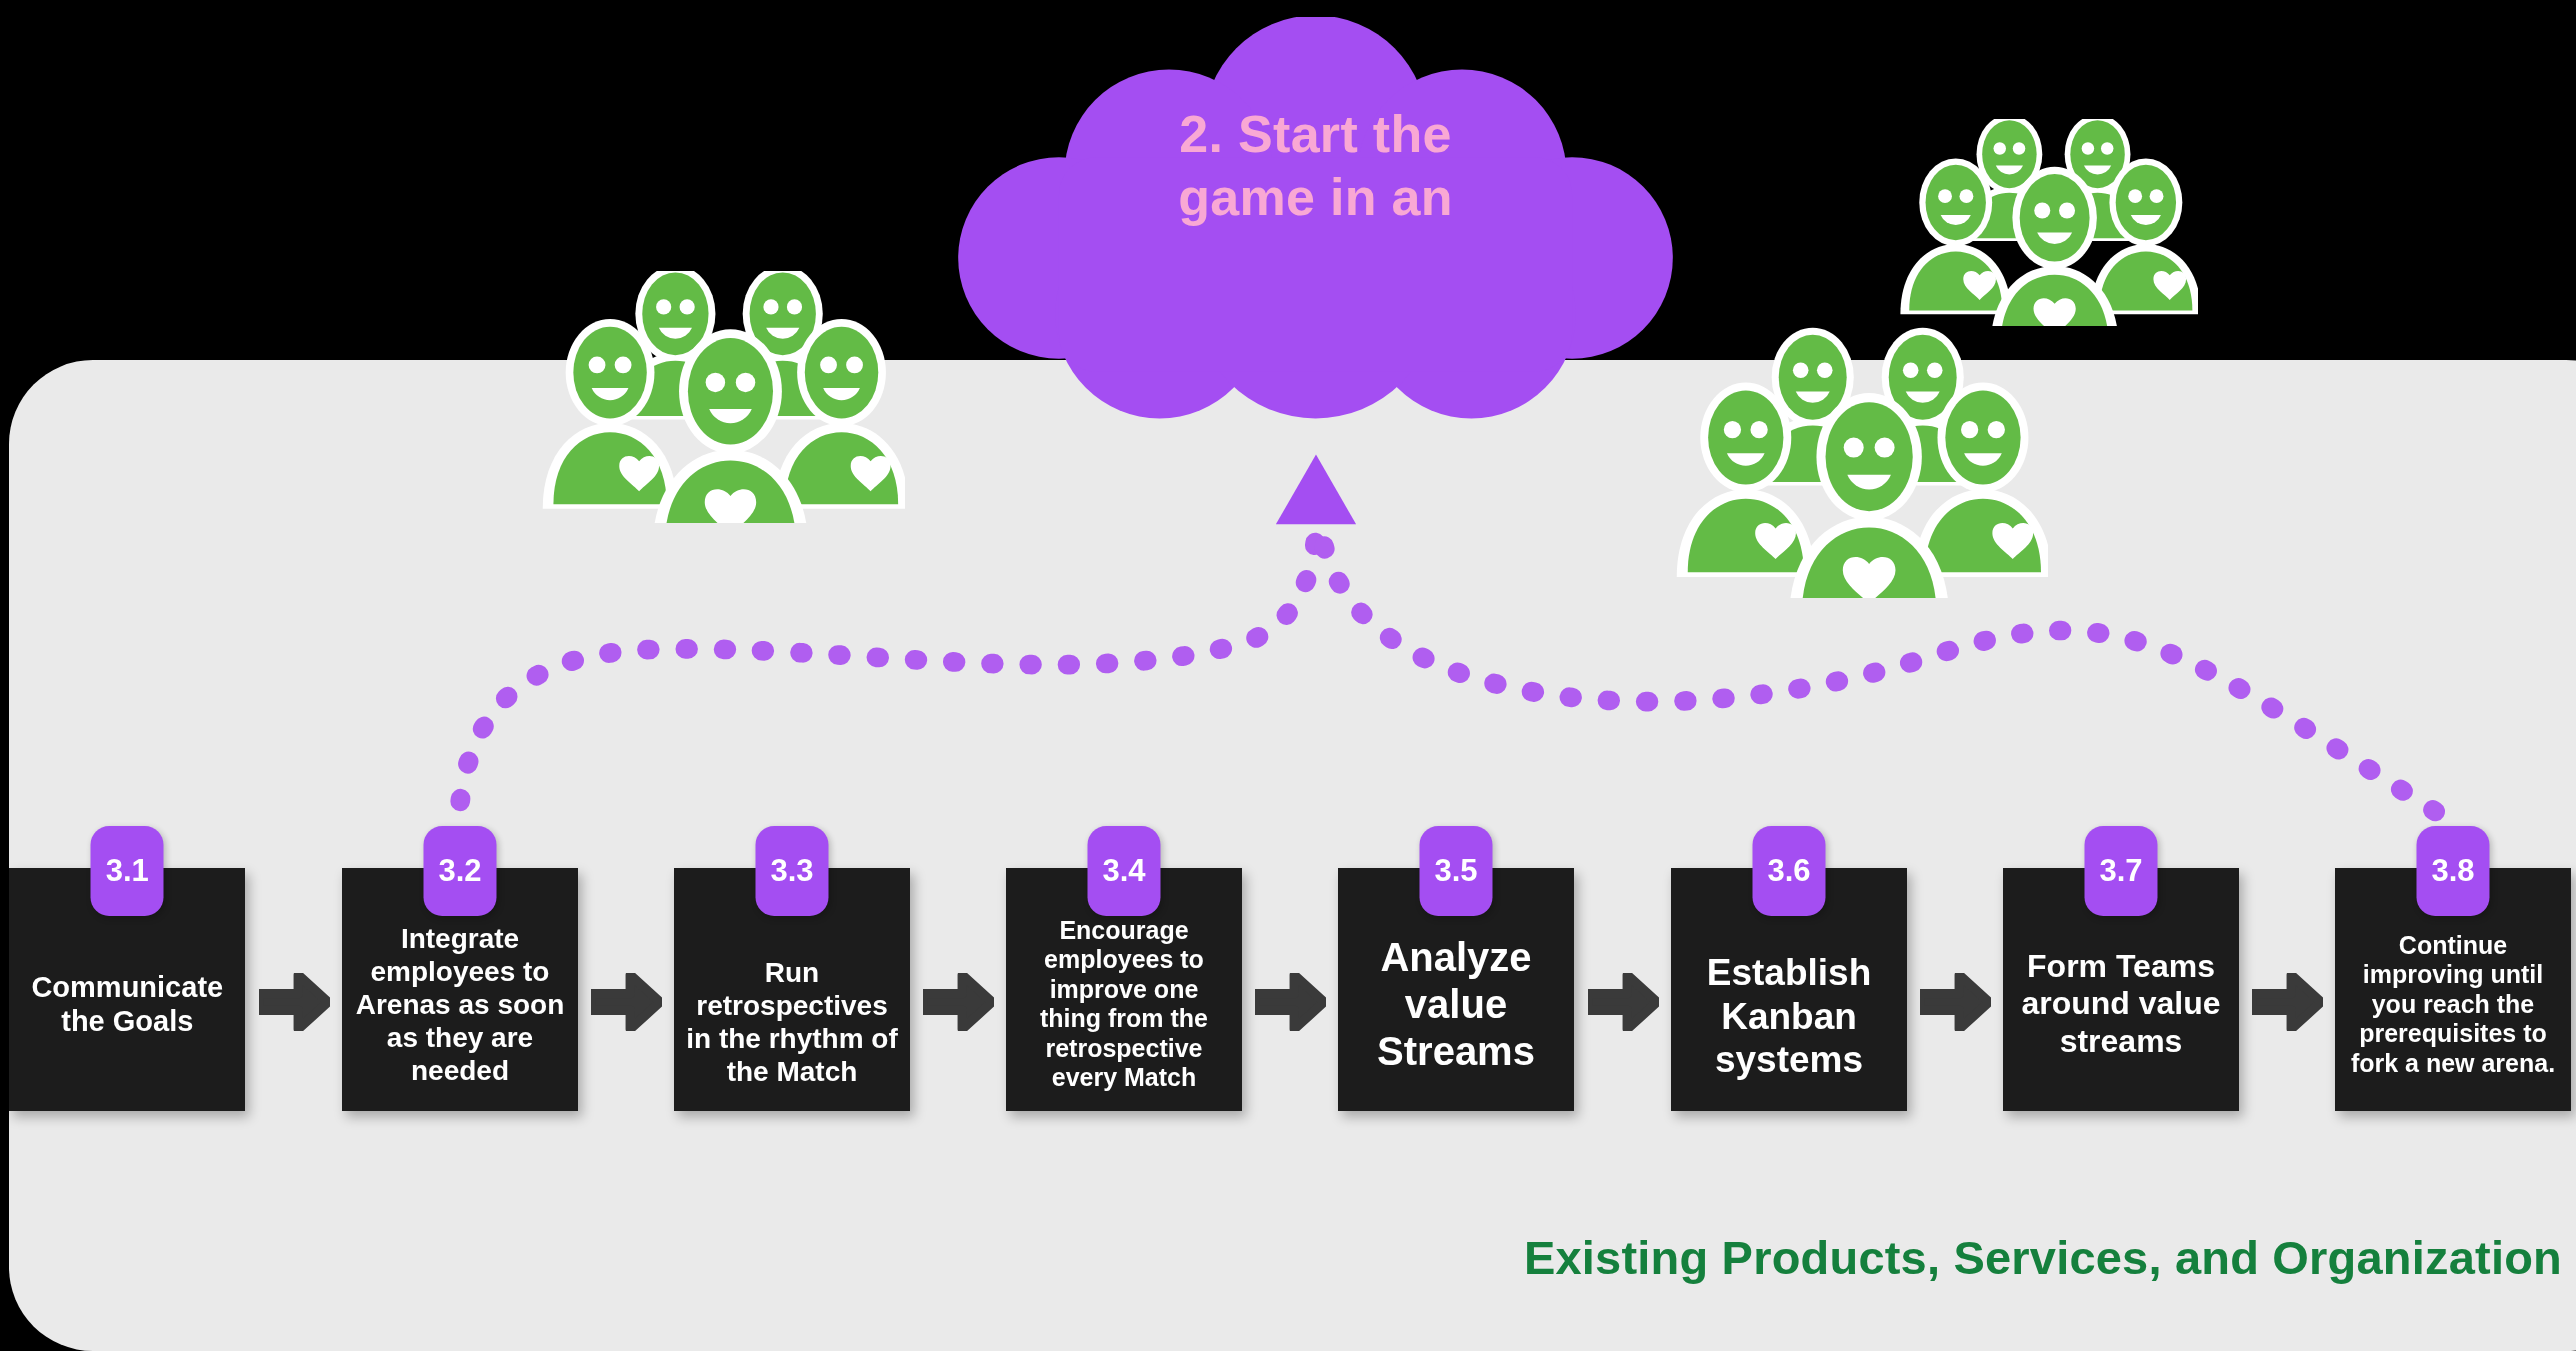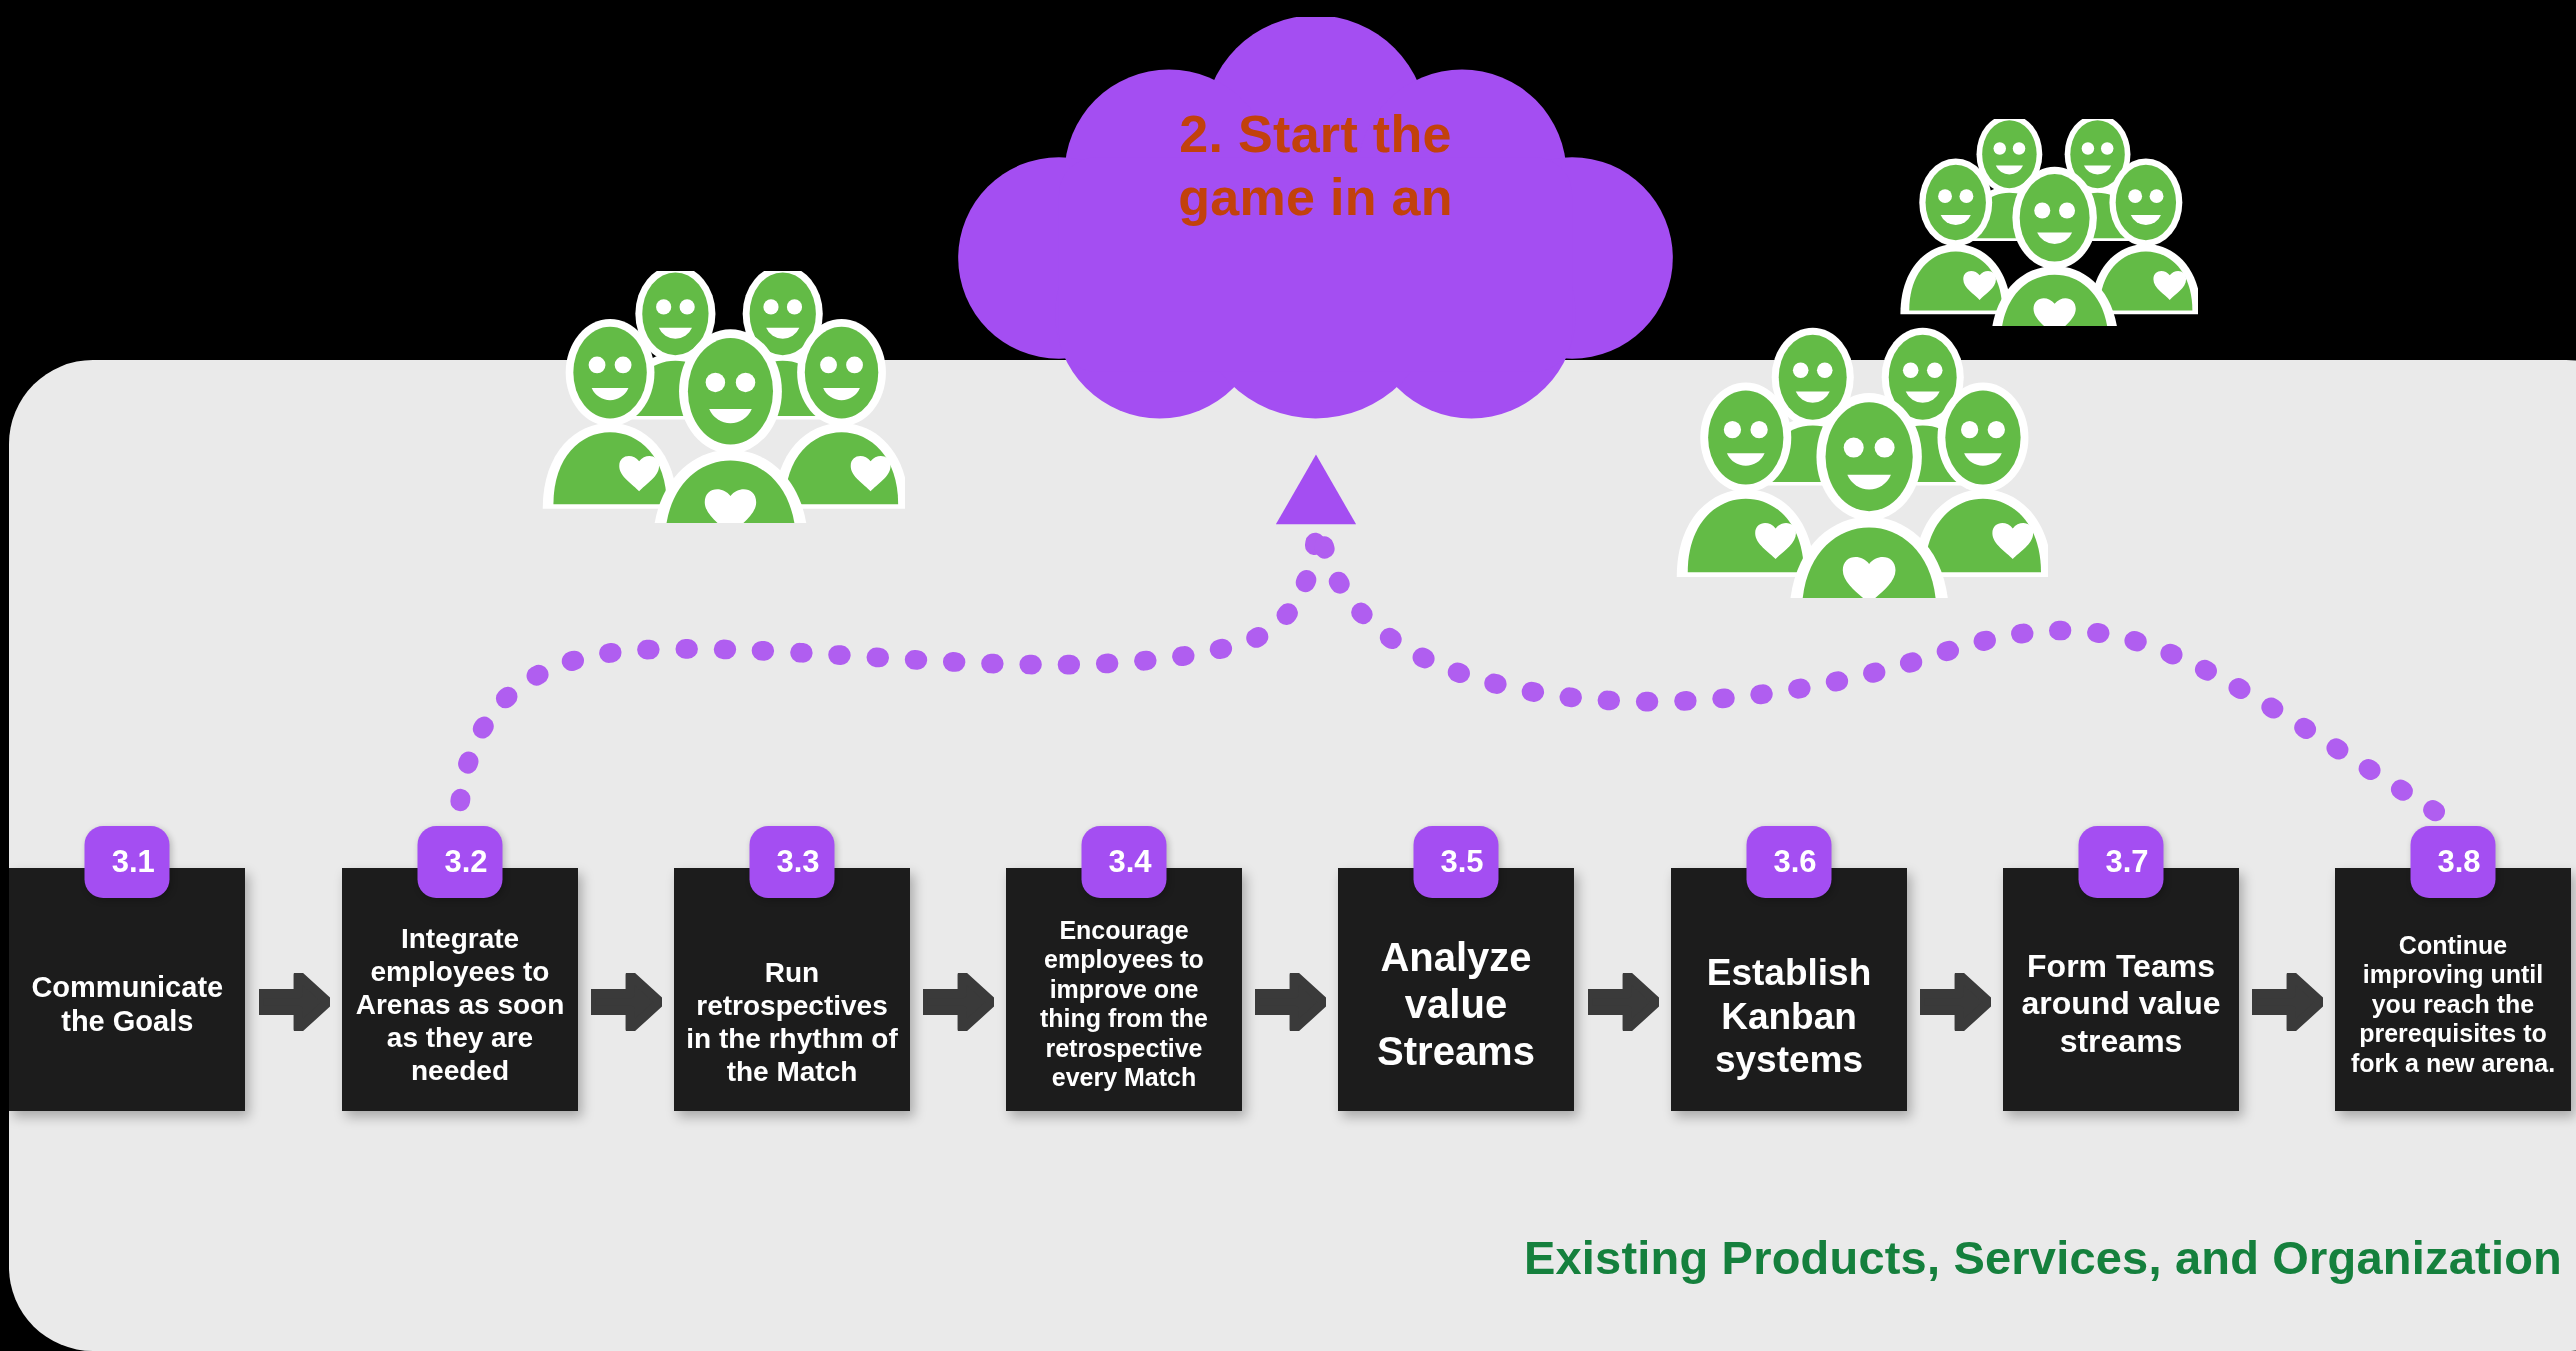--- a/index.html
+++ b/index.html
@@ -9,43 +9,43 @@
   #stage{position:absolute;left:0;top:0;width:2576px;height:1351px;background:#000;}
 
   
   .panel{position:absolute;left:9.3px;top:360px;width:2641px;height:991px;
          background:#eaeaea;border-radius:84px;}
 
   
   .cloud{position:absolute;left:919px;top:17px;width:793px;height:411px;}
   .cloud svg{position:absolute;left:0;top:0;}
   .cloud-text{position:absolute;left:0;top:86px;width:793px;text-align:center;
-              color:#c2410c;font-size:52px;font-weight:bold;line-height:1.22;
+              color:#f9a8d4;font-size:52px;font-weight:bold;line-height:1.22;
               letter-spacing:0.3px;}
 
   
   .dots{position:absolute;left:0;top:0;width:2576px;height:1351px;pointer-events:none;}
 
   
   .people{position:absolute;}
 
   
   .steps{position:absolute;left:0;top:868px;width:2576px;height:280px;}
   .step{position:absolute;top:0;}
   .card{position:absolute;left:0;top:0;width:100%;height:243px;
         background:#1c1c1c;color:#fff;
         box-shadow:3.7px 5.6px 11.2px rgba(0,0,0,.28);
         display:flex;align-items:center;justify-content:center;text-align:center;
         box-sizing:border-box;padding:39px 11.2px 9.3px 11.2px;}
   .card-label{font-weight:bold;line-height:1.18;}
   .badge{position:absolute;top:-42px;left:50%;transform:translateX(-50%);
-         width:73px;height:72px;background:#a44ef2;border-radius:18.7px;
+         width:73px;height:90px;background:#a44ef2;border-radius:18.7px;
          color:#fff;font-size:31px;font-weight:bold;
          display:flex;align-items:center;justify-content:center;z-index:4;
-         box-shadow:1.9px 2.8px 6.5px rgba(0,0,0,.20);padding-left:12px;}
+         box-shadow:1.9px 2.8px 6.5px rgba(0,0,0,.20);}
   .arrow{position:absolute;top:105px;}
 
   
   .caption{position:absolute;left:0;top:1230px;width:2562px;text-align:right;
            color:#15803d;font-size:47px;font-weight:bold;letter-spacing:0.2px;}
 </style>
 </head>
 <body>
 
 <div id="stage">

